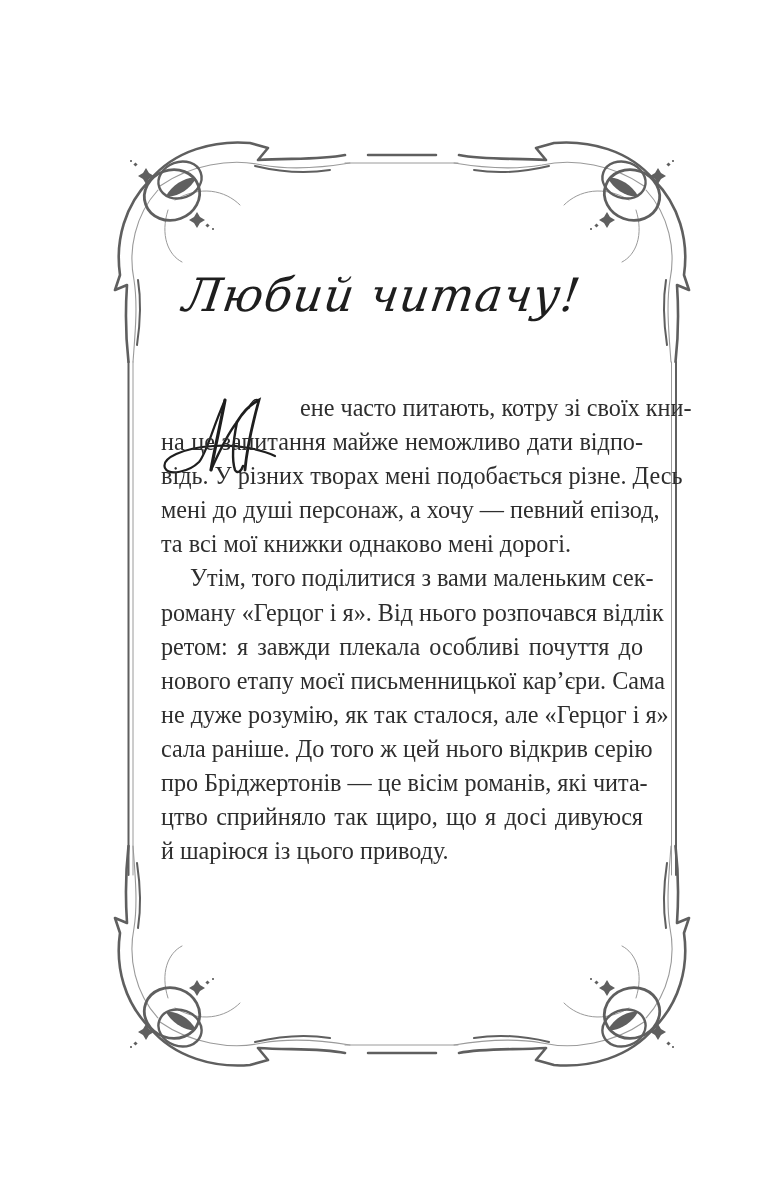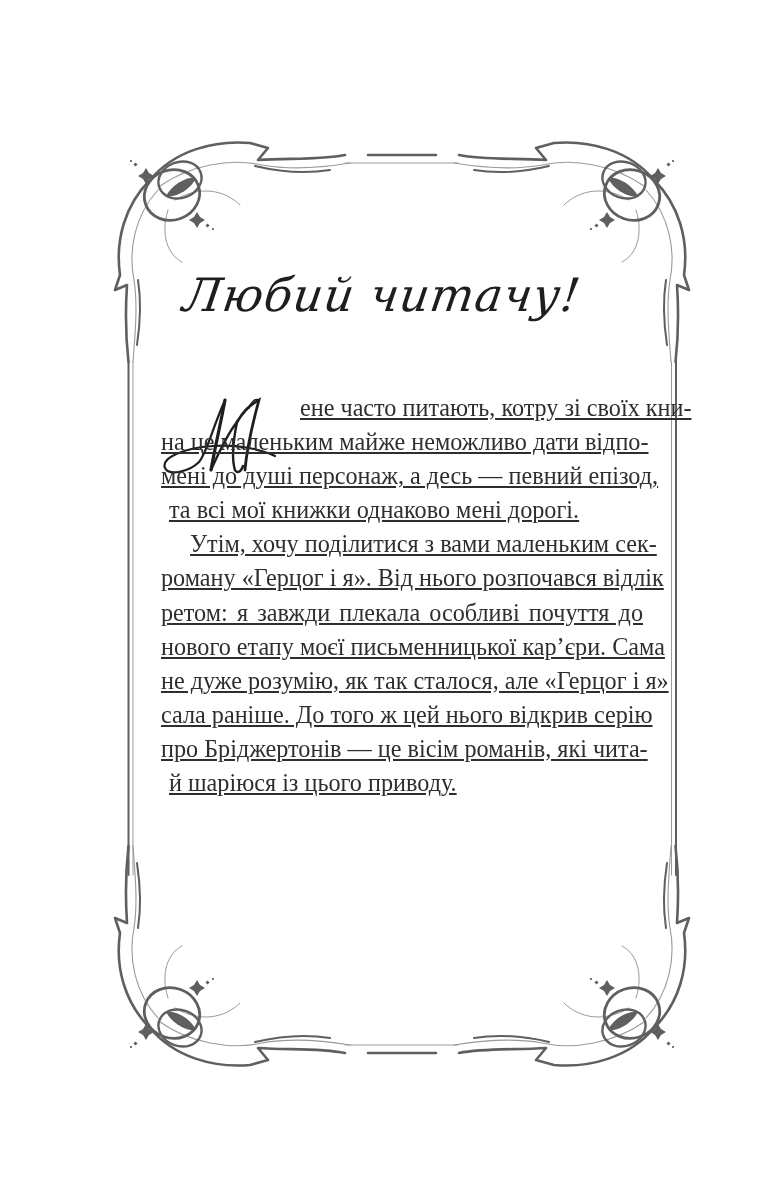--- a/index.html
+++ b/index.html
@@ -48,25 +48,23 @@
       font-size: 24.2px;
       line-height: 34.1px;
       color: #2e2e2e;
     }
     .line {
       display: block;
       white-space: nowrap;
       text-align: justify;
       text-align-last: justify;
       height: 34.1px;
-      text-decoration: underline;
     }
     .line.last {
       text-align-last: left;
-      margin-left: 8px;
     }
     .line.indent-dropcap {
       padding-left: 139px;
     }
     .line.indent-para {
       padding-left: 29px;
     }
     .dropcap {
       position: absolute;
       left: 163px;
@@ -145,29 +143,31 @@
 
       <path d="M48 78 C 56 60, 66 40, 74 30 C 70 50, 68 66, 72 78 C 74 82, 78 80, 80 74" stroke-width="2.4"></path>
       <path d="M74 30 C 80 20, 88 12, 96 8 C 90 30, 84 55, 82 78" stroke-width="2.8"></path>
       <path d="M96 8 C 92 6, 88 10, 86 16" stroke-width="1.4"></path>
     </g>
   </svg>
 
   <div class="body-text">
     <div>
       <span class="line indent-dropcap">ене часто питають, котру зі своїх кни-</span>
-      <span class="line">на це маленьким майже неможливо дати відпо-</span>
-      <span class="line">мені до душі персонаж, а десь — певний епізод,</span>
+      <span class="line">на це запитання майже неможливо дати відпо-</span>
+      <span class="line">відь. У різних творах мені подобається різне. Десь</span>
+      <span class="line">мені до душі персонаж, а хочу — певний епізод,</span>
       <span class="line last">та всі мої книжки однаково мені дорогі.</span>
     </div>
     <div>
-      <span class="line indent-para">Утім, хочу поділитися з вами маленьким сек-</span>
+      <span class="line indent-para">Утім, того поділитися з вами маленьким сек-</span>
       <span class="line">роману «Герцог і я». Від нього розпочався відлік</span>
       <span class="line">ретом: я завжди плекала особливі почуття до</span>
       <span class="line">нового етапу моєї письменницької кар’єри. Сама</span>
       <span class="line">не дуже розумію, як так сталося, але «Герцог і я»</span>
       <span class="line">сала раніше. До того ж цей нього відкрив серію</span>
       <span class="line">про Бріджертонів — це вісім романів, які чита-</span>
+      <span class="line">цтво сприйняло так щиро, що я досі дивуюся</span>
       <span class="line last">й шаріюся із цього приводу.</span>
     </div>
   </div>
 
 </div>
 
 </body></html>

